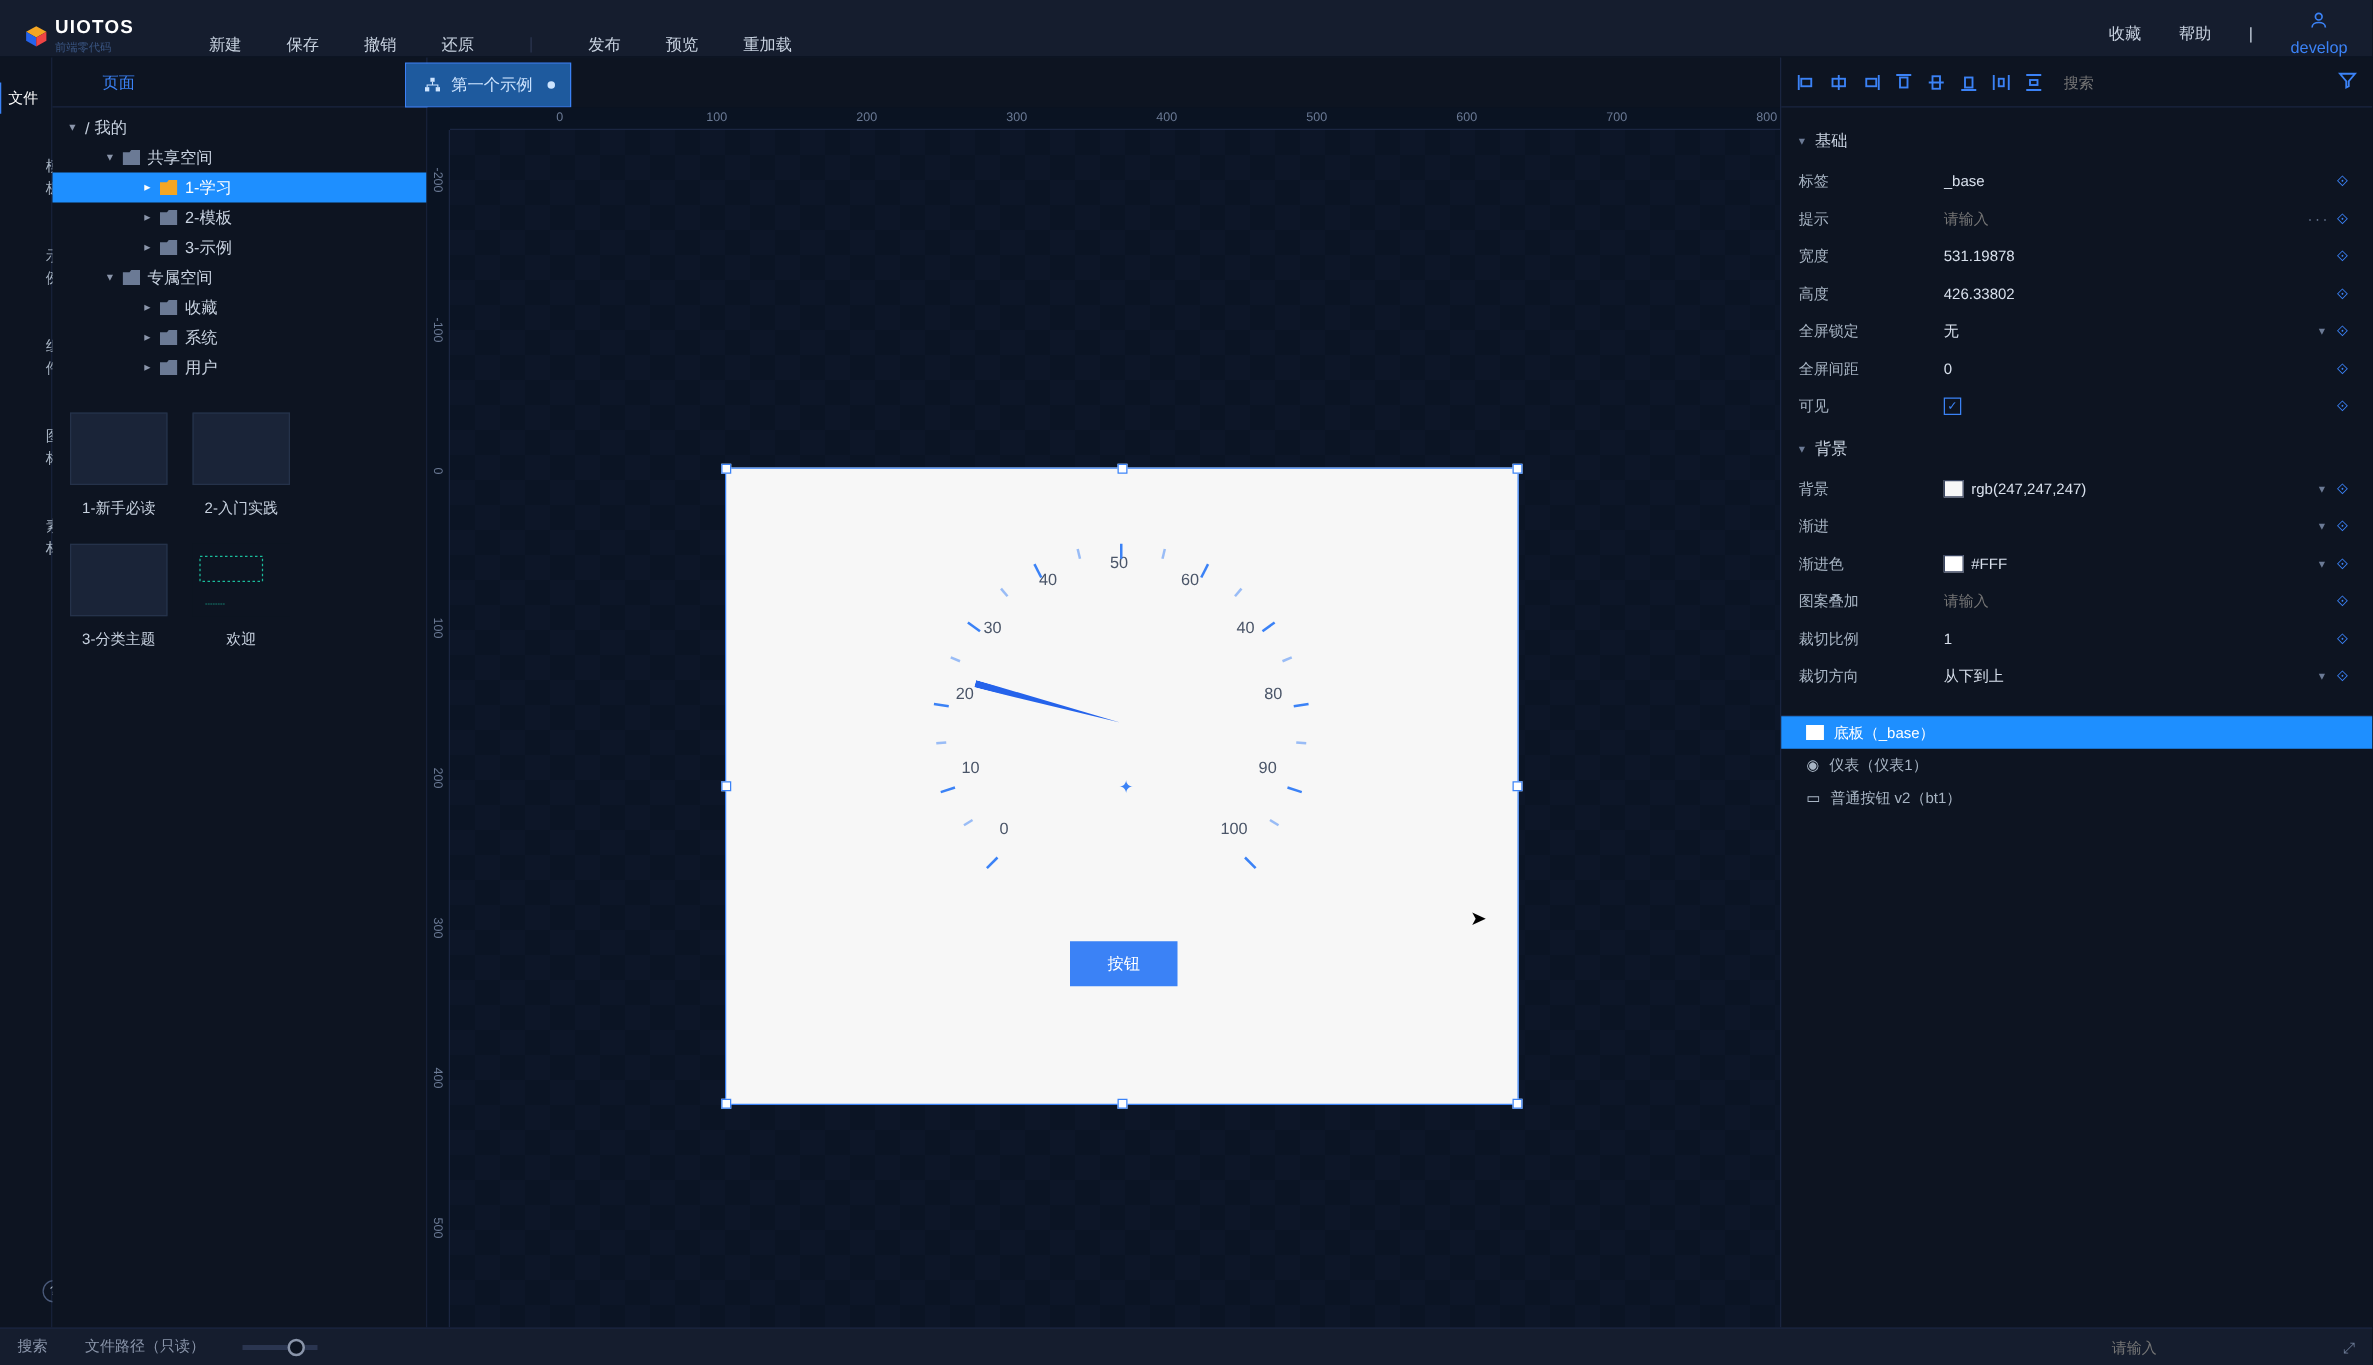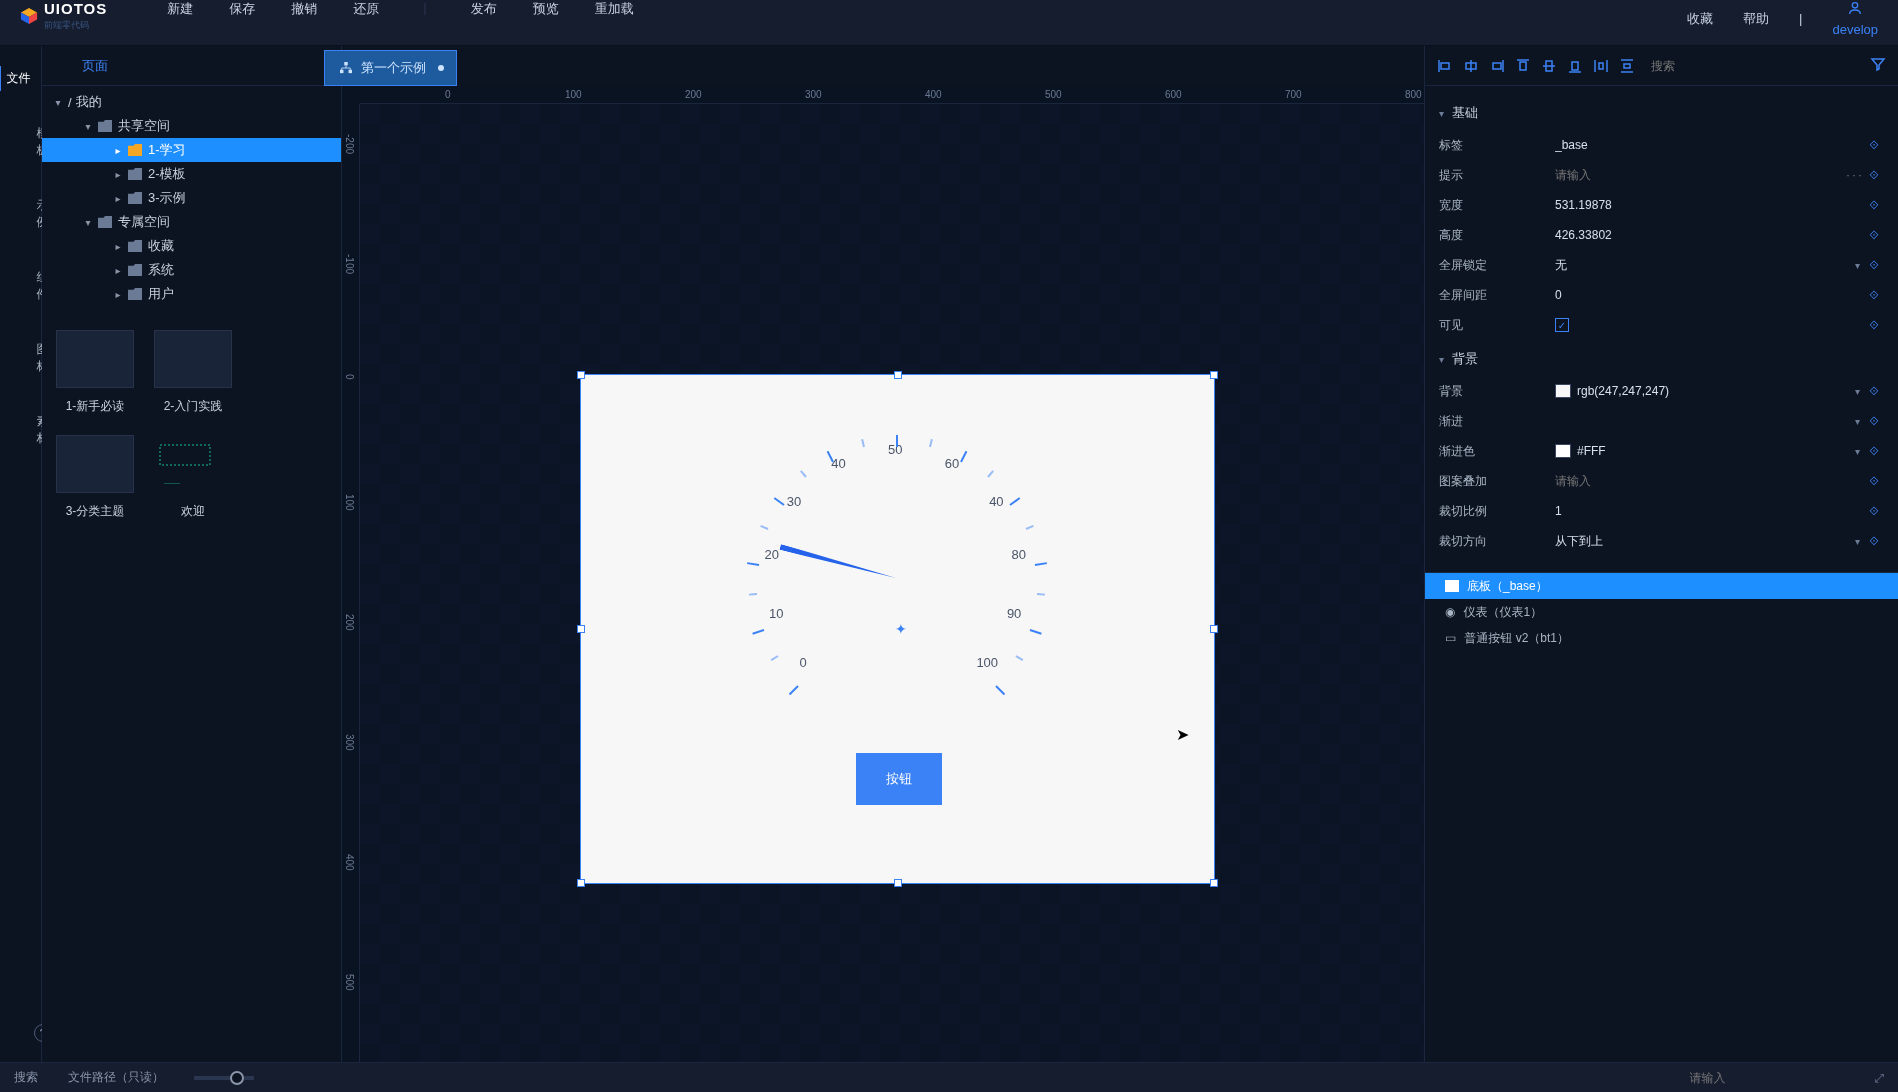--- a/index.html
+++ b/index.html
@@ -1,19 +1,19 @@
 <!DOCTYPE html>
 <html><head>
 <meta charset="utf-8">
 <style>
 * { margin:0; padding:0; box-sizing:border-box; font-family:"Microsoft YaHei",Arial,sans-serif; }
 body { background:#0d1421; color:#a8b5c4; font-size:12px; width:1898px; height:1092px; overflow:hidden; position:relative; }
 
 
-.topbar { height:46px; background:#151d2e; display:flex; align-items:flex-start; padding:0 20px; border-bottom:1px solid #0a1220; }
+.topbar { height:46px; background:#151d2e; display:flex; align-items:flex-end; padding:0 20px; border-bottom:1px solid #0a1220; }
 .logo { display:flex; align-items:center; gap:6px; margin-right:60px; }
 .logo-cube { width:18px; height:18px; position:relative; }
 .logo-text { color:#fff; font-weight:bold; font-size:15px; letter-spacing:1px; }
 .logo-sub { color:#3a5582; font-size:9px; margin-top:2px; }
 .menu { display:flex; gap:36px; color:#c8d2e0; font-size:13px; }
 .menu .sep { color:#2a3550; margin:0 8px; }
 .menu-right { margin-left:auto; display:flex; align-items:center; gap:30px; color:#c8d2e0; font-size:13px; }
 .user { color:#3b82f6; display:flex; align-items:center; gap:6px;flex-direction:column; }
 .user-icon { width:16px; height:16px; }
 
@@ -52,21 +52,21 @@
 .ruler-v { position:absolute; left:0; top:18px; bottom:0; width:18px; background:#0a1322; border-right:1px solid #1a2540; }
 .tick { position:absolute; font-size:10px; color:#6b7a95; }
 .stage { position:absolute; left:18px; top:18px; right:0; bottom:0; background:repeating-conic-gradient(#0b1424 0% 25%,#0d1628 0% 50%) 0 0/40px 40px; }
 .artboard { position:absolute; left:220px; top:270px; width:635px; height:510px; background:#f7f7f7; border:1px solid #3b82f6; }
 .sel-handle { position:absolute; width:8px; height:8px; background:#fff; border:1px solid #3b82f6; }
 .gauge { position:absolute; left:135px; top:20px; width:360px; height:260px; }
 .gauge-num { position:absolute; font-size:13px; color:#4a5568; }
 .gauge-tick { position:absolute; background:#3b82f6; width:2px; height:12px; transform-origin:center bottom; }
 .gauge-tick.minor { height:8px; opacity:.5; }
 .gauge-needle { position:absolute; left:50%; top:50%; width:120px; height:6px; background:#2563eb; transform-origin:0 50%; transform:rotate(195deg); clip-path:polygon(0 50%,100% 0,100% 100%); }
-.btn-canvas { position:absolute; left:275px; top:378px; width:86px; height:52px; background:#3b82f6; color:#fff; display:flex; align-items:center; justify-content:center; font-size:13px; }
+.btn-canvas { position:absolute; left:275px; top:378px; width:86px; height:36px; background:#3b82f6; color:#fff; display:flex; align-items:center; justify-content:center; font-size:13px; }
 .crosshair { position:absolute; left:314px; top:246px; color:#3b82f6; font-size:14px; }
 .cursor { position:absolute; left:595px; top:350px; font-size:16px; color:#000; }
 
 
 .rightpanel { position:absolute; right:0; top:46px; width:474px; bottom:30px; background:#0d1421; border-left:1px solid #1a2540; display:flex; flex-direction:column; }
 .rp-toolbar { height:40px; display:flex; align-items:center; gap:2px; padding:0 8px; border-bottom:1px solid #1a2540; }
 .rp-tool { width:24px; height:24px; display:flex; align-items:center; justify-content:center; cursor:pointer; }
 .rp-tool svg { stroke:#3b82f6; }
 .rp-search { flex:1; margin-left:10px; }
 .rp-search input { background:transparent; border:none; color:#a8b5c4; font-size:12px; width:100%; outline:none; }

